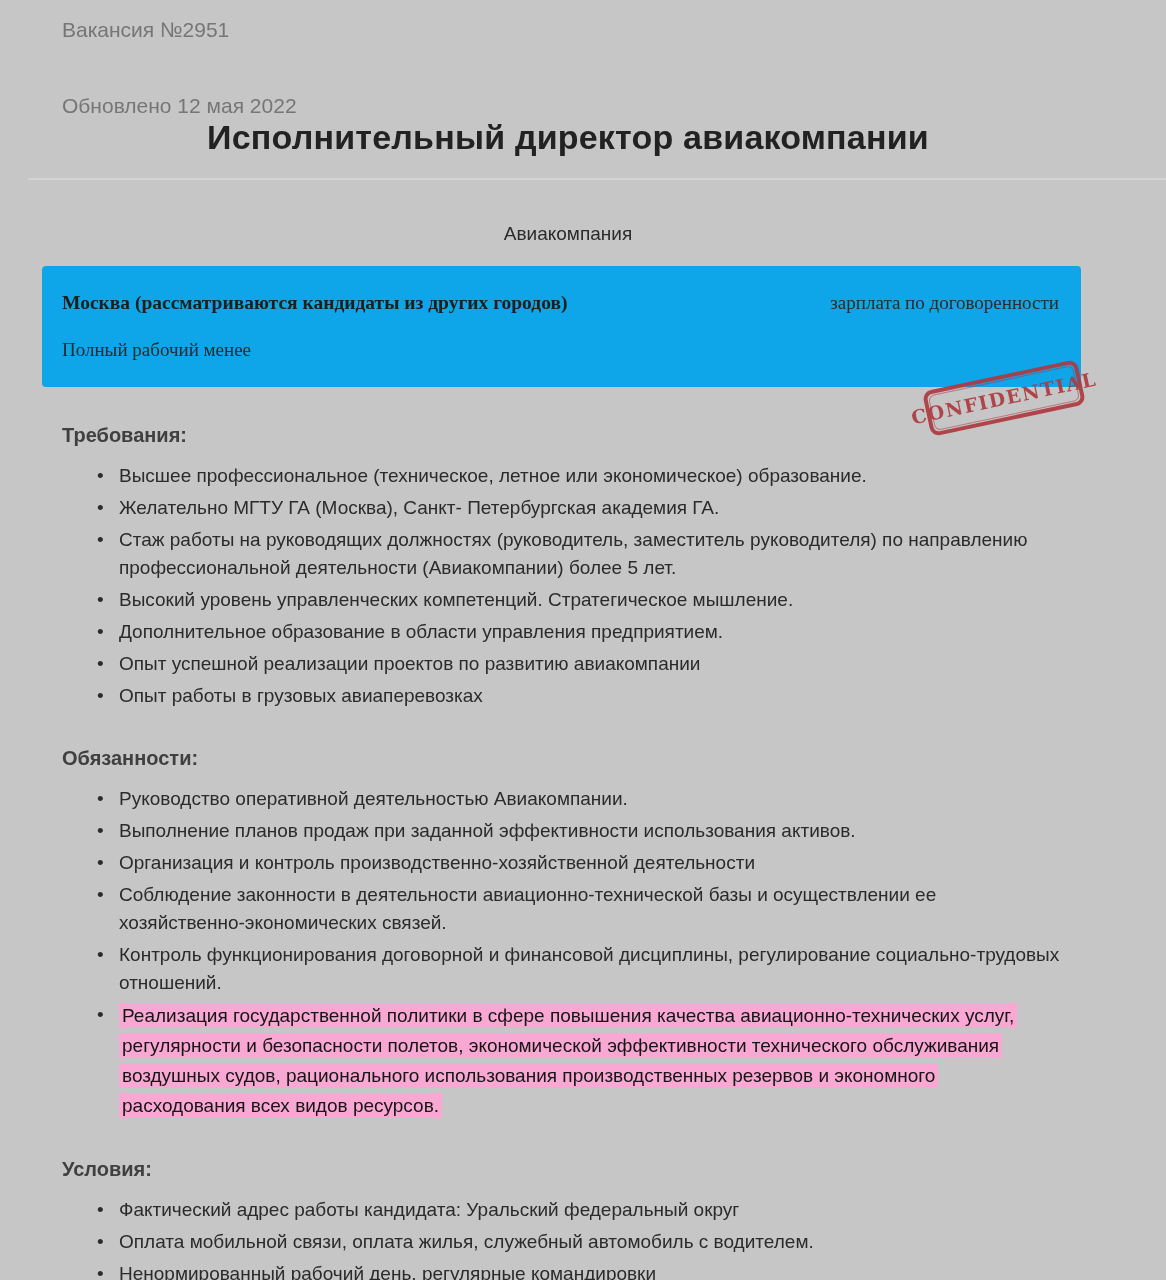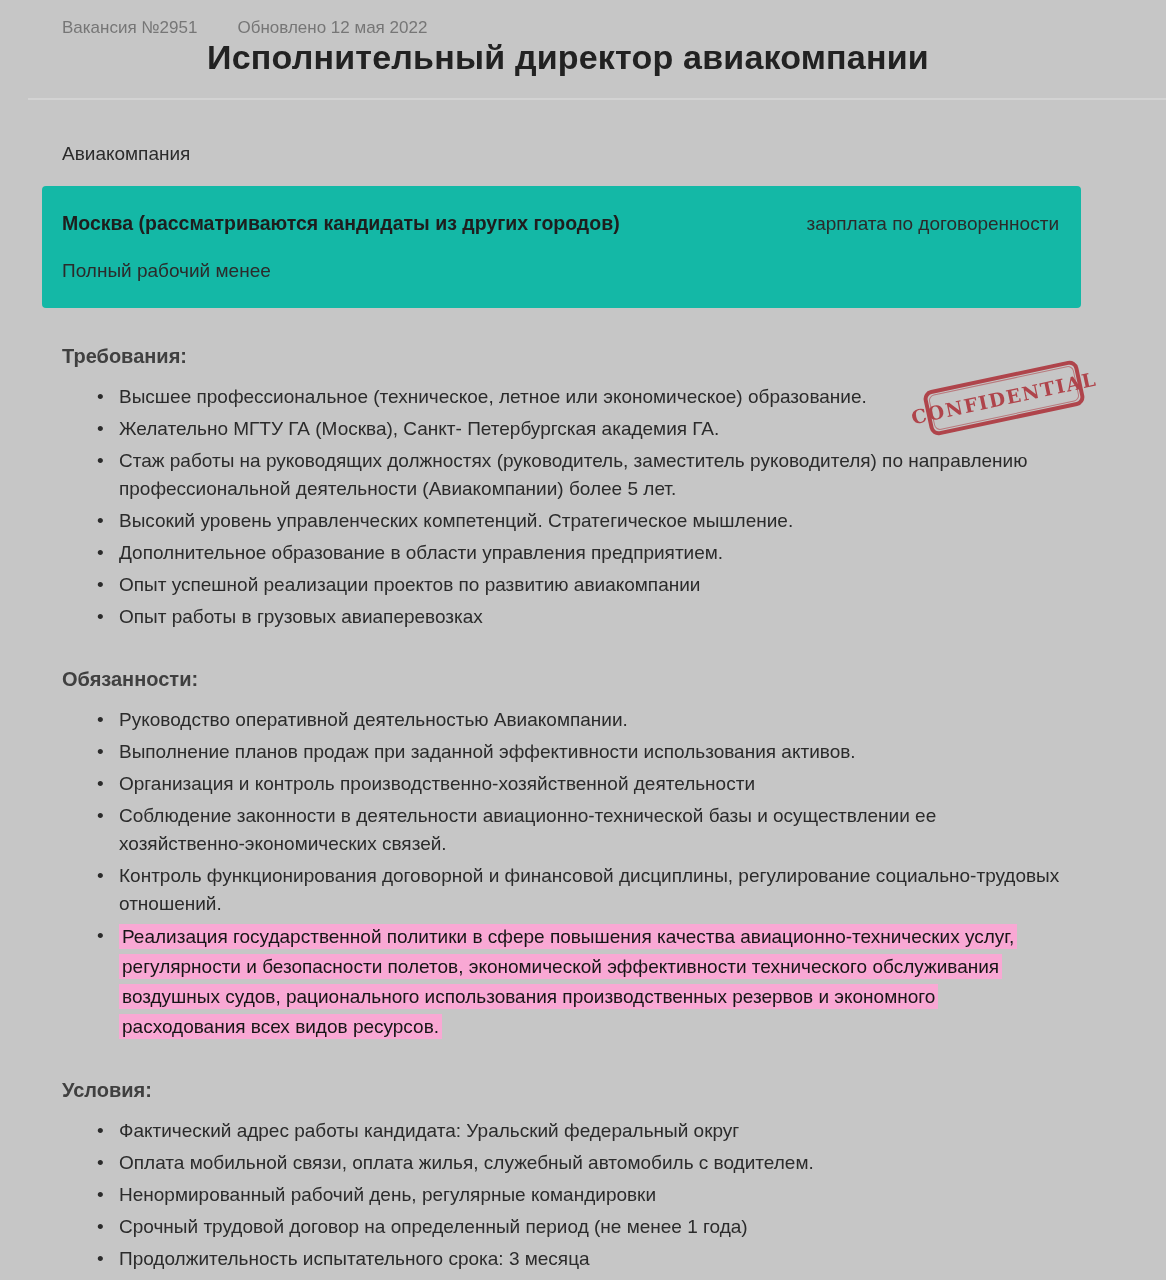--- a/index.html
+++ b/index.html
@@ -5,43 +5,44 @@
   * { margin: 0; padding: 0; box-sizing: border-box; }
   html, body { width: 1166px; height: 1280px; overflow: hidden; }
   body {
     background: #c6c6c6;
     font-family: "Liberation Sans", sans-serif;
     color: #2b2b2b;
     position: relative;
   }
   .page { padding: 18px 92px 0 62px; position: relative; }
 
-  .meta-row { display: flex; gap: 40px; font-size: 17px; color: #767676; }
+  .meta-row { display: flex; gap: 52px; font-size: 21px; color: #767676; flex-direction: column; }
 
   .title {
     font-size: 34px;
     font-weight: bold;
     color: #222222;
     letter-spacing: 0.2px;
     text-align: center;
   }
 
   .divider {
     border: none;
     border-top: 2px solid #d3d3d3;
     margin: 21px -92px 0 -34px; 
   }
 
-  .company { margin-top: 43px; font-size: 19px; color: #2b2b2b; }
+  .company { margin-top: 43px; font-size: 19px; color: #2b2b2b; text-align: center; }
 
   .info-box {
-    background: #14b8a6;
+    background: #0ea5e9;
     border-radius: 4px;
     margin: 21px -7px 0 -20px;
     padding: 26px 22px 26px 20px;
+    font-family: Liberation Serif, serif;
   }
   .info-box .row1 {
     display: flex;
     justify-content: space-between;
     align-items: baseline;
     gap: 20px;
   }
   .location { font-size: 19.5px; font-weight: bold; color: #1e1e1e; }
   .salary { font-size: 19px; color: #2b2b2b; white-space: nowrap; }
   .schedule { margin-top: 25px; font-size: 19px; color: #2b2b2b; }

